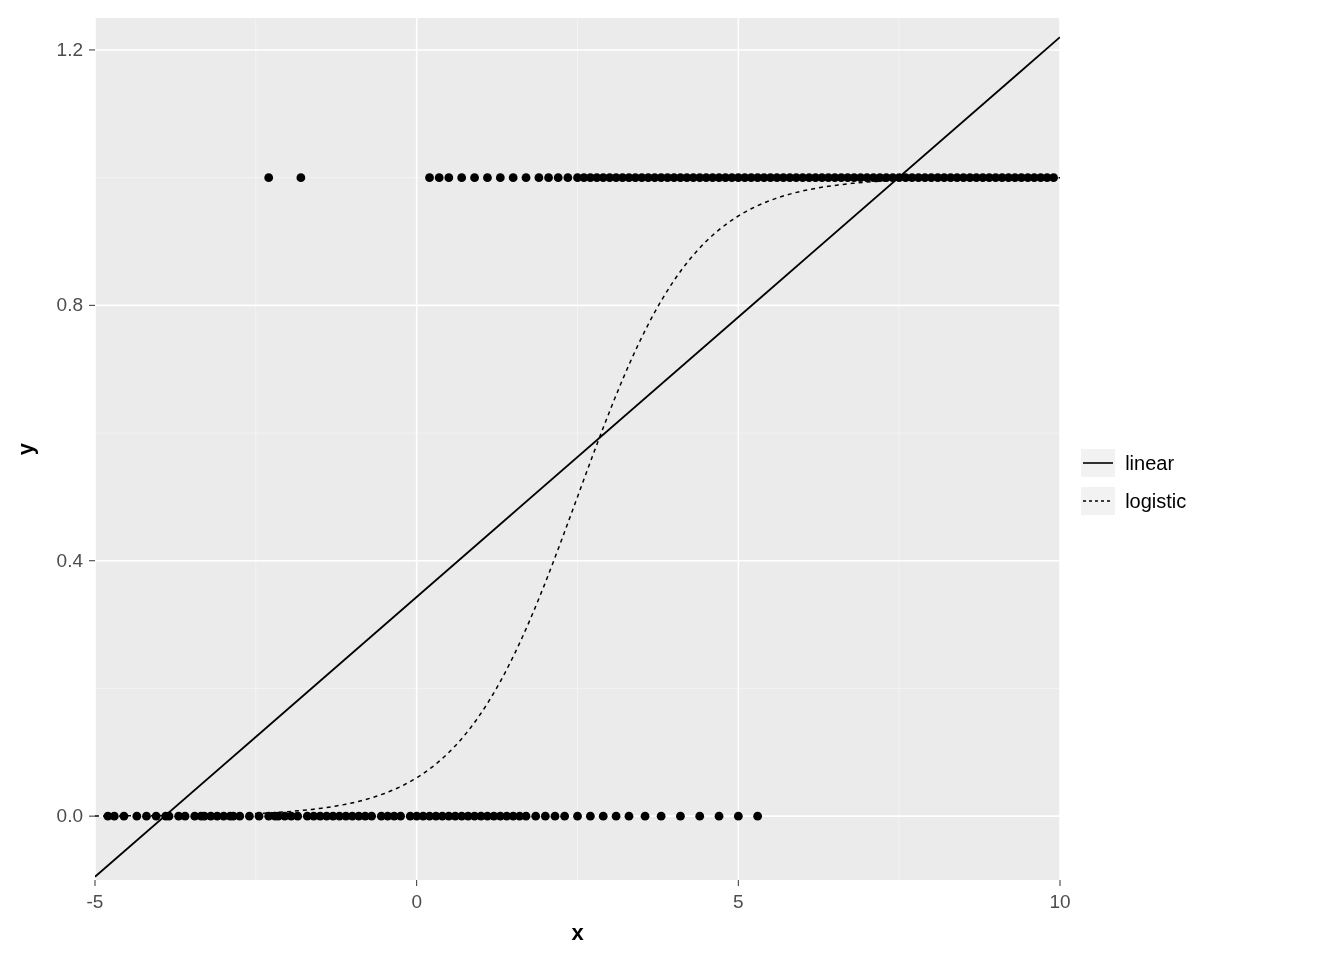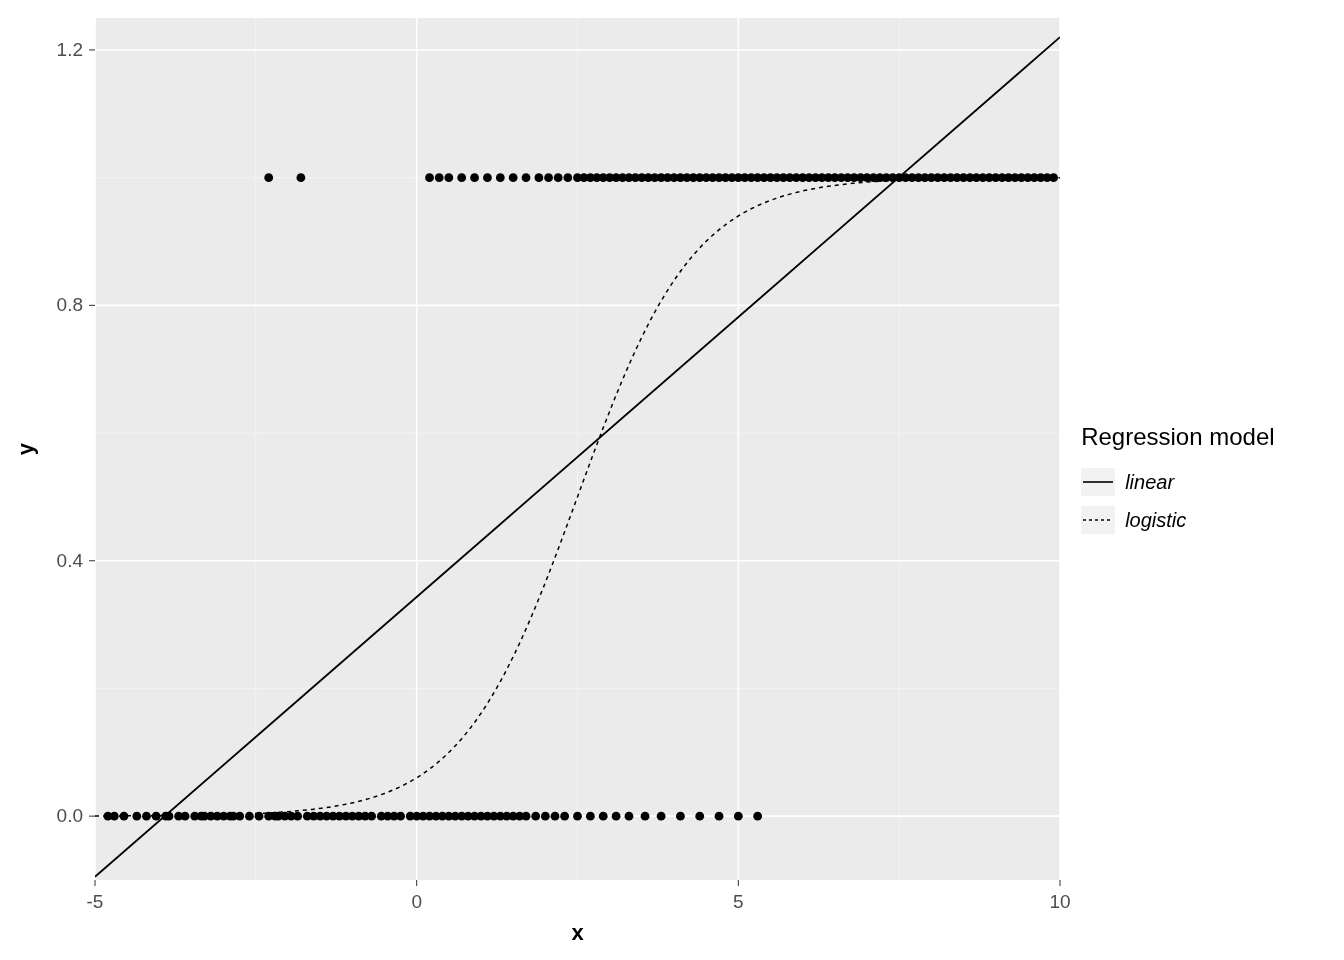--- a/index.html
+++ b/index.html
@@ -35,21 +35,20 @@
   .legend-title {
     font-size: 24px;
     color: #000;
     margin-bottom: 10px;
   }
   .legend-item {
     display: flex;
     align-items: center;
     height: 34px;
     margin-top: 4px;
-    font-style: italic;
   }
   .legend-key {
     width: 34px;
     height: 28px;
     background: #f2f2f2;
     border: none;
     position: relative;
     margin-right: 10px;
     display: flex;
     align-items: center;
@@ -291,21 +290,20 @@
           <circle cx="1034.2666666666667" cy="177.62962962962956" r="4.4" fill="#000"></circle>
           <circle cx="1040.6999999999998" cy="177.62962962962956" r="4.4" fill="#000"></circle>
           <circle cx="1047.1333333333332" cy="177.62962962962956" r="4.4" fill="#000"></circle>
           <circle cx="1053.5666666666666" cy="177.62962962962956" r="4.4" fill="#000"></circle>
           <line x1="95" y1="876.8074074074074" x2="1060" y2="37.155555555555566" stroke="#000" stroke-width="1.8"></line>
           <polyline points="95,815.9813732925478 99.82500000000002,815.9670349443718 104.65000000000002,815.9514642468499 109.47499999999998,815.9345553503912 114.29999999999998,815.9161933259304 119.125,815.8962533883068 123.95000000000002,815.874600053608 128.77500000000003,815.8510862249317 133.59999999999997,815.8255522005713 138.42499999999998,815.797824598139 143.25,815.7677151876162 148.07500000000002,815.735019625763 152.90000000000003,815.6995160837038 157.72499999999997,815.6609637588674 162.55,815.6191012617587 167.375,815.5736448672976 172.20000000000002,815.5242866196671 177.02499999999998,815.4706922787673 181.85000000000002,815.4124990954685 186.67499999999998,815.3493134019033 191.5,815.2807080020224 196.325,815.2062193465702 201.15,815.1253444755074 205.97500000000002,815.0375377097267 210.79999999999998,814.9422070726712 215.625,814.8387104211787 220.45,814.7263512635471 225.27499999999998,814.6043742414492 230.10000000000002,814.4719602509325 234.92499999999998,814.3282211763354 239.75,814.1721942095485 244.575,814.002835725674 249.4,813.8190146848088 254.225,813.619505528439 259.04999999999995,813.4029805378099 263.875,813.168001620694 268.70000000000005,812.9130114922608 273.525,812.6363242153299 278.35,812.336115065257 283.17499999999995,812.0104096851403 288,811.6570724980697 292.82500000000005,811.2737943449063 297.65,810.8580793187274 302.475,810.4072307707928 307.3,809.918336467879 312.125,809.3882528873523 316.95000000000005,808.8135886446576 321.775,808.1906870583279 326.6,807.5156078704994 331.42499999999995,806.784108156655 336.25,805.991622477345 341.07500000000005,805.1332423474277 345.9,804.2036951254418 350.725,803.1973224576288 355.54999999999995,802.1080584484321 360.375,800.9294077725972 365.20000000000005,799.6544239938812 370.02500000000003,798.2756884123734 374.84999999999997,796.7852898270501 379.675,795.1748056727845 384.5,793.4352850718427 389.325,791.5572344288788 394.15,789.5306062952824 398.975,787.3447923326452 403.8,784.9886213148403 408.625,782.4503632217608 413.45,779.717740592393 418.27500000000003,776.7779484168415 423.09999999999997,773.6176839513125 427.92499999999995,770.2231879307446 432.75,766.5802987231904 437.57500000000005,762.6745210091657 442.40000000000003,758.4911105674689 447.22499999999997,754.0151766944995 452.05,749.2318036638114 456.875,744.1261924327008 461.7,738.683823509128 466.52500000000003,732.8906414921021 471.34999999999997,726.733261280637 476.17499999999995,720.1991953027843 481,713.2771003444323 485.82500000000005,705.9570416618976 490.65000000000003,698.2307710561906 495.47499999999997,690.0920144942793 500.3,681.5367637201349 505.125,672.5635651552305 509.95,663.1737983068787 514.775,653.3719349571893 519.6,643.1657696778535 524.425,632.5666117924775 529.25,621.5894288722973 534.075,610.2529322757619 538.9000000000001,598.5795961815513 543.7249999999999,586.5956030440874 548.55,574.3307104108893 553.375,561.8180365315723 558.2,549.0937650649355 563.0250000000001,536.1967723183707 567.8499999999999,523.1681836633309 572.675,510.05086886952205 577.5,496.8888888888889 582.325,483.72690890825584 587.1500000000001,470.60959411444696 591.975,457.5810054594071 596.8,444.68401271284245 601.625,431.95974124620557 606.45,419.4470673668885 611.275,407.1821747336905 616.0999999999999,395.1981815962266 620.9250000000001,383.5248455020158 625.75,372.18834890548055 630.5749999999999,361.21116598530045 635.4000000000001,350.6120080999243 640.2249999999999,340.40584282058865 645.0500000000001,330.60397947089905 649.875,321.2142126225473 654.6999999999999,312.24101405764316 659.5250000000001,303.68576328349855 664.35,295.5470067215872 669.1750000000001,287.8207361158801 674,280.5006774333456 678.8249999999999,273.5785824749935 683.65,267.04451649714076 688.475,260.88713628567564 693.3,255.09395426864978 698.125,249.65158534507702 702.95,244.5459741139664 707.775,239.76260108327824 712.6,235.2866672103088 717.4250000000001,231.10325676861203 722.25,227.19747905458757 727.0749999999999,223.55458984703318 731.9,220.1600938264653 736.7249999999999,216.99982936093625 741.5500000000001,214.06003718538477 746.375,211.32741455601706 751.1999999999999,208.7891564629375 756.0250000000001,206.43298544513266 760.8499999999999,204.24717148249545 765.6750000000001,202.220543348899 770.5,200.34249270593511 775.3249999999999,198.60297210499323 780.1500000000001,196.99248795072776 784.975,195.50208936540446 789.8000000000001,194.12335378389662 794.625,192.84837000518053 799.4499999999999,191.66971932934575 804.275,190.58045532014899 809.1,189.57408265233596 813.925,188.64453543035006 818.75,187.78615530043282 823.575,186.99366962112276 828.4,186.26216990727835 833.225,185.58709071944986 838.0500000000001,184.96418913312027 842.875,184.38952489042538 847.6999999999999,183.85944130989867 852.525,183.37054700698502 857.3499999999999,182.91969845905044 862.1750000000001,182.50398343287156 867,182.12070527970798 871.8249999999999,181.76736809263753 876.6500000000001,181.44166271252095 881.4749999999999,181.14145356244796 886.3000000000001,180.8647662855169 891.125,180.60977615708373 895.9499999999999,180.37479723996796 900.7750000000001,180.15827224933867 905.6,179.95876309296887 910.4250000000001,179.77494205210382 915.25,179.60558356822912 920.0749999999999,179.4495566014424 924.9,179.30581752684532 929.725,179.17340353632846 934.55,179.05142651423068 939.375,178.93906735659914 944.2,178.83557070510653 949.025,178.7402400680511 953.85,178.65243330227042 958.6750000000001,178.57155843120756 963.5,178.49706977575534 968.3249999999999,178.42846437587457 973.15,178.36527868230928 977.9749999999999,178.30708549901055 982.8000000000001,178.2534911581107 987.625,178.20413291048033 992.4499999999999,178.1586765160191 997.2750000000001,178.1168140189103 1002.0999999999999,178.07826169407406 1006.9250000000001,178.04275815201493 1011.75,178.01006259016174 1016.5749999999999,177.97995317963898 1021.4000000000001,177.9522255772065 1026.225,177.92669155284614 1031.0500000000002,177.90317772416984 1035.875,177.88152438947088 1040.6999999999998,177.86158445184742 1045.525,177.84322242738654 1050.35,177.8263135309279 1055.175,177.81074283340604 1060,177.7964044852299" fill="none" stroke="#000" stroke-width="1.5" stroke-dasharray="4,4"></polyline>
         </g>
       </svg>
   </div>
   <div class="legend">
-    <div class="legend-title">Regression model</div>
     <div class="legend-item">
       <div class="legend-key">
         <svg>
             <line x1="2" y1="14" x2="32" y2="14" stroke="#000" stroke-width="1.6"></line>
           </svg>
       </div>
       <div class="legend-label">linear</div>
     </div>
     <div class="legend-item">
       <div class="legend-key">

